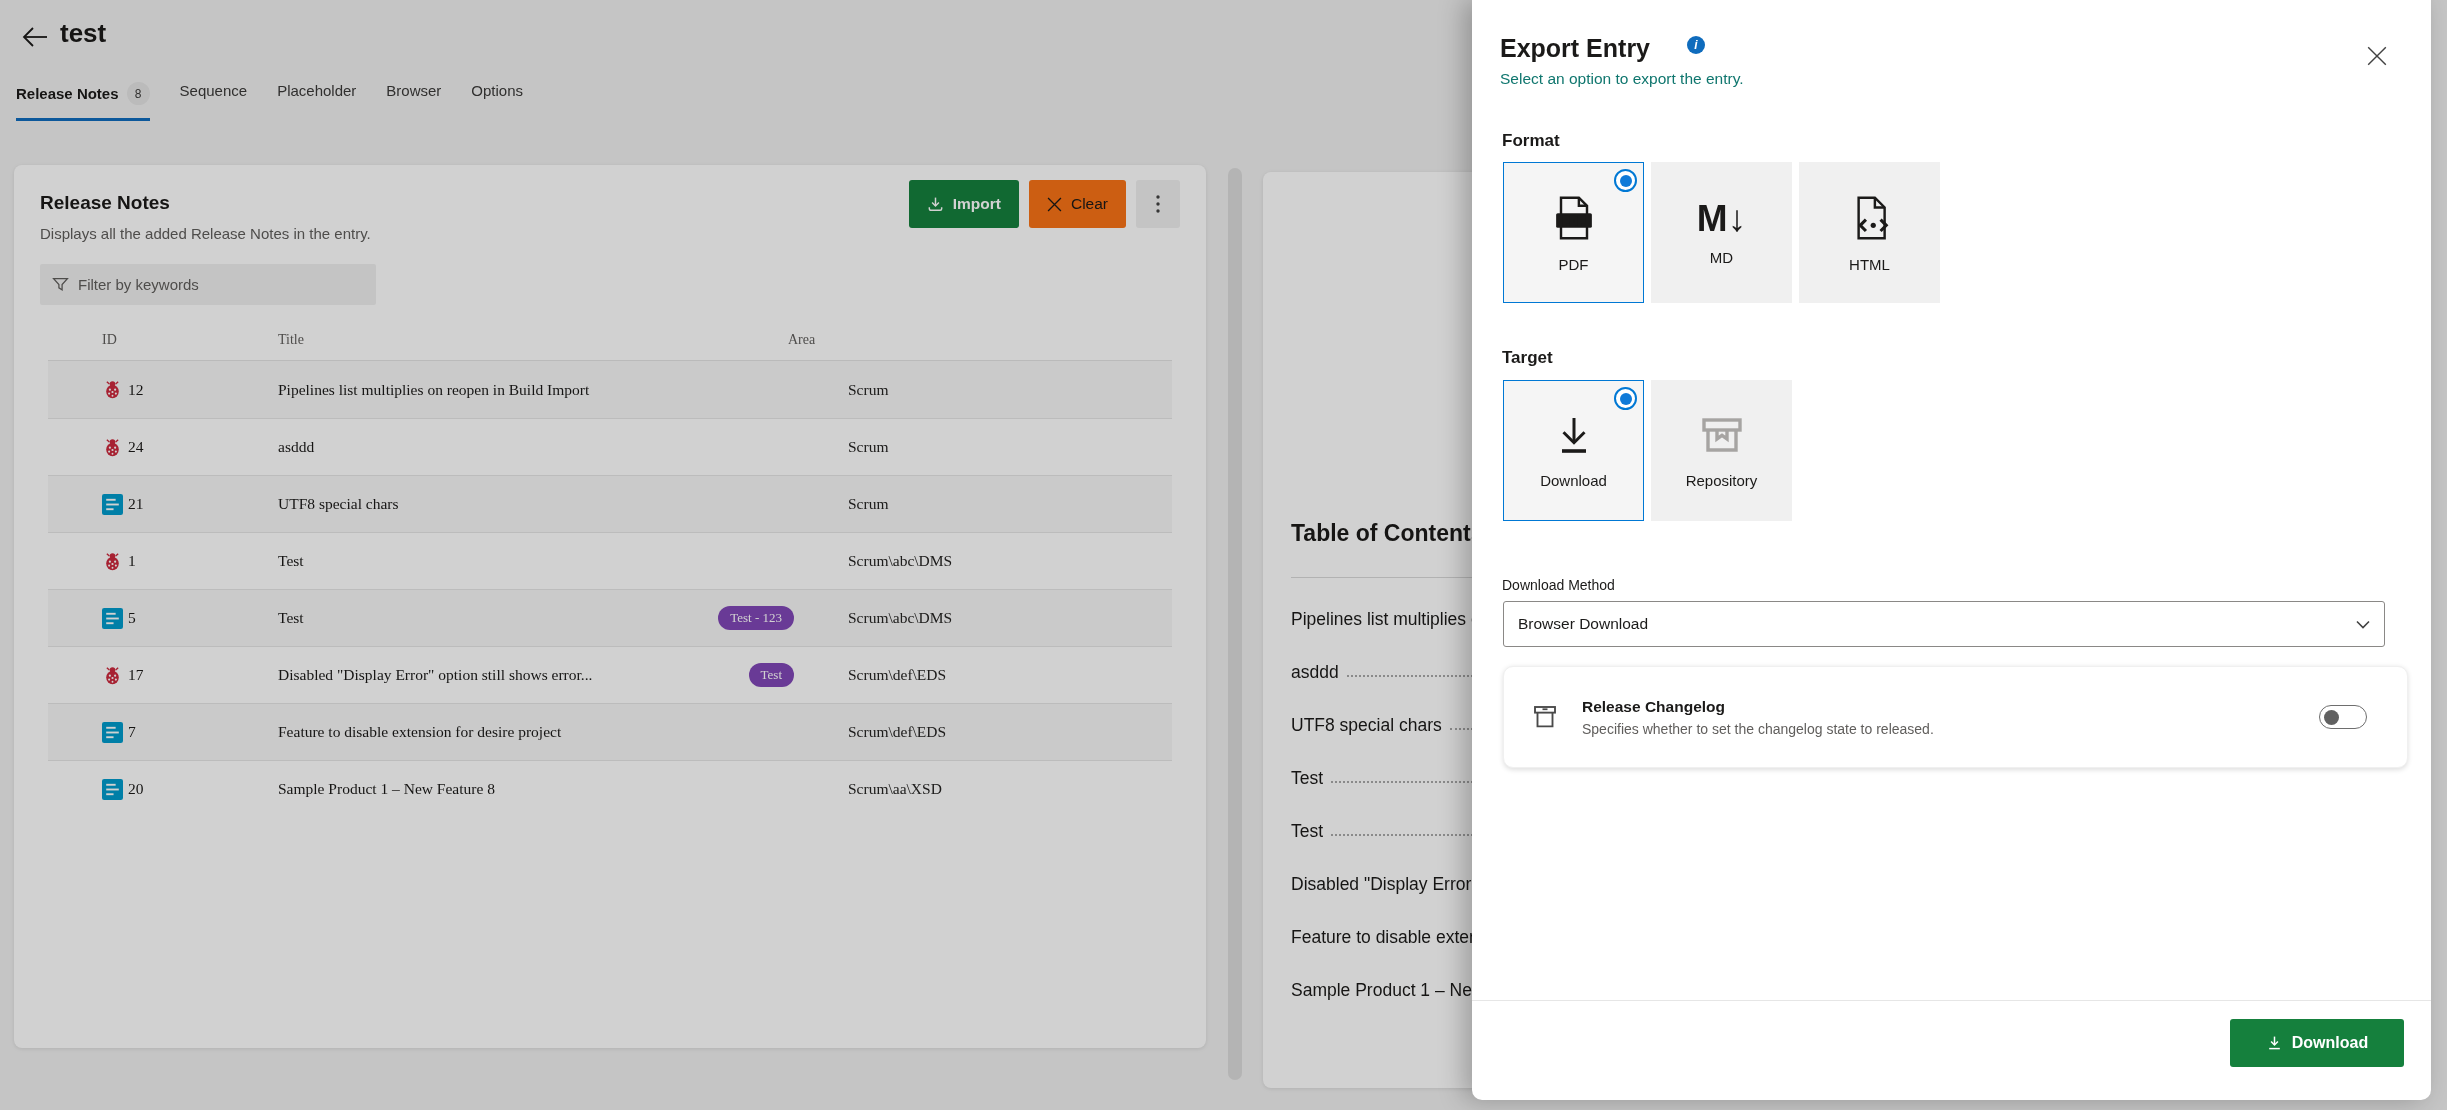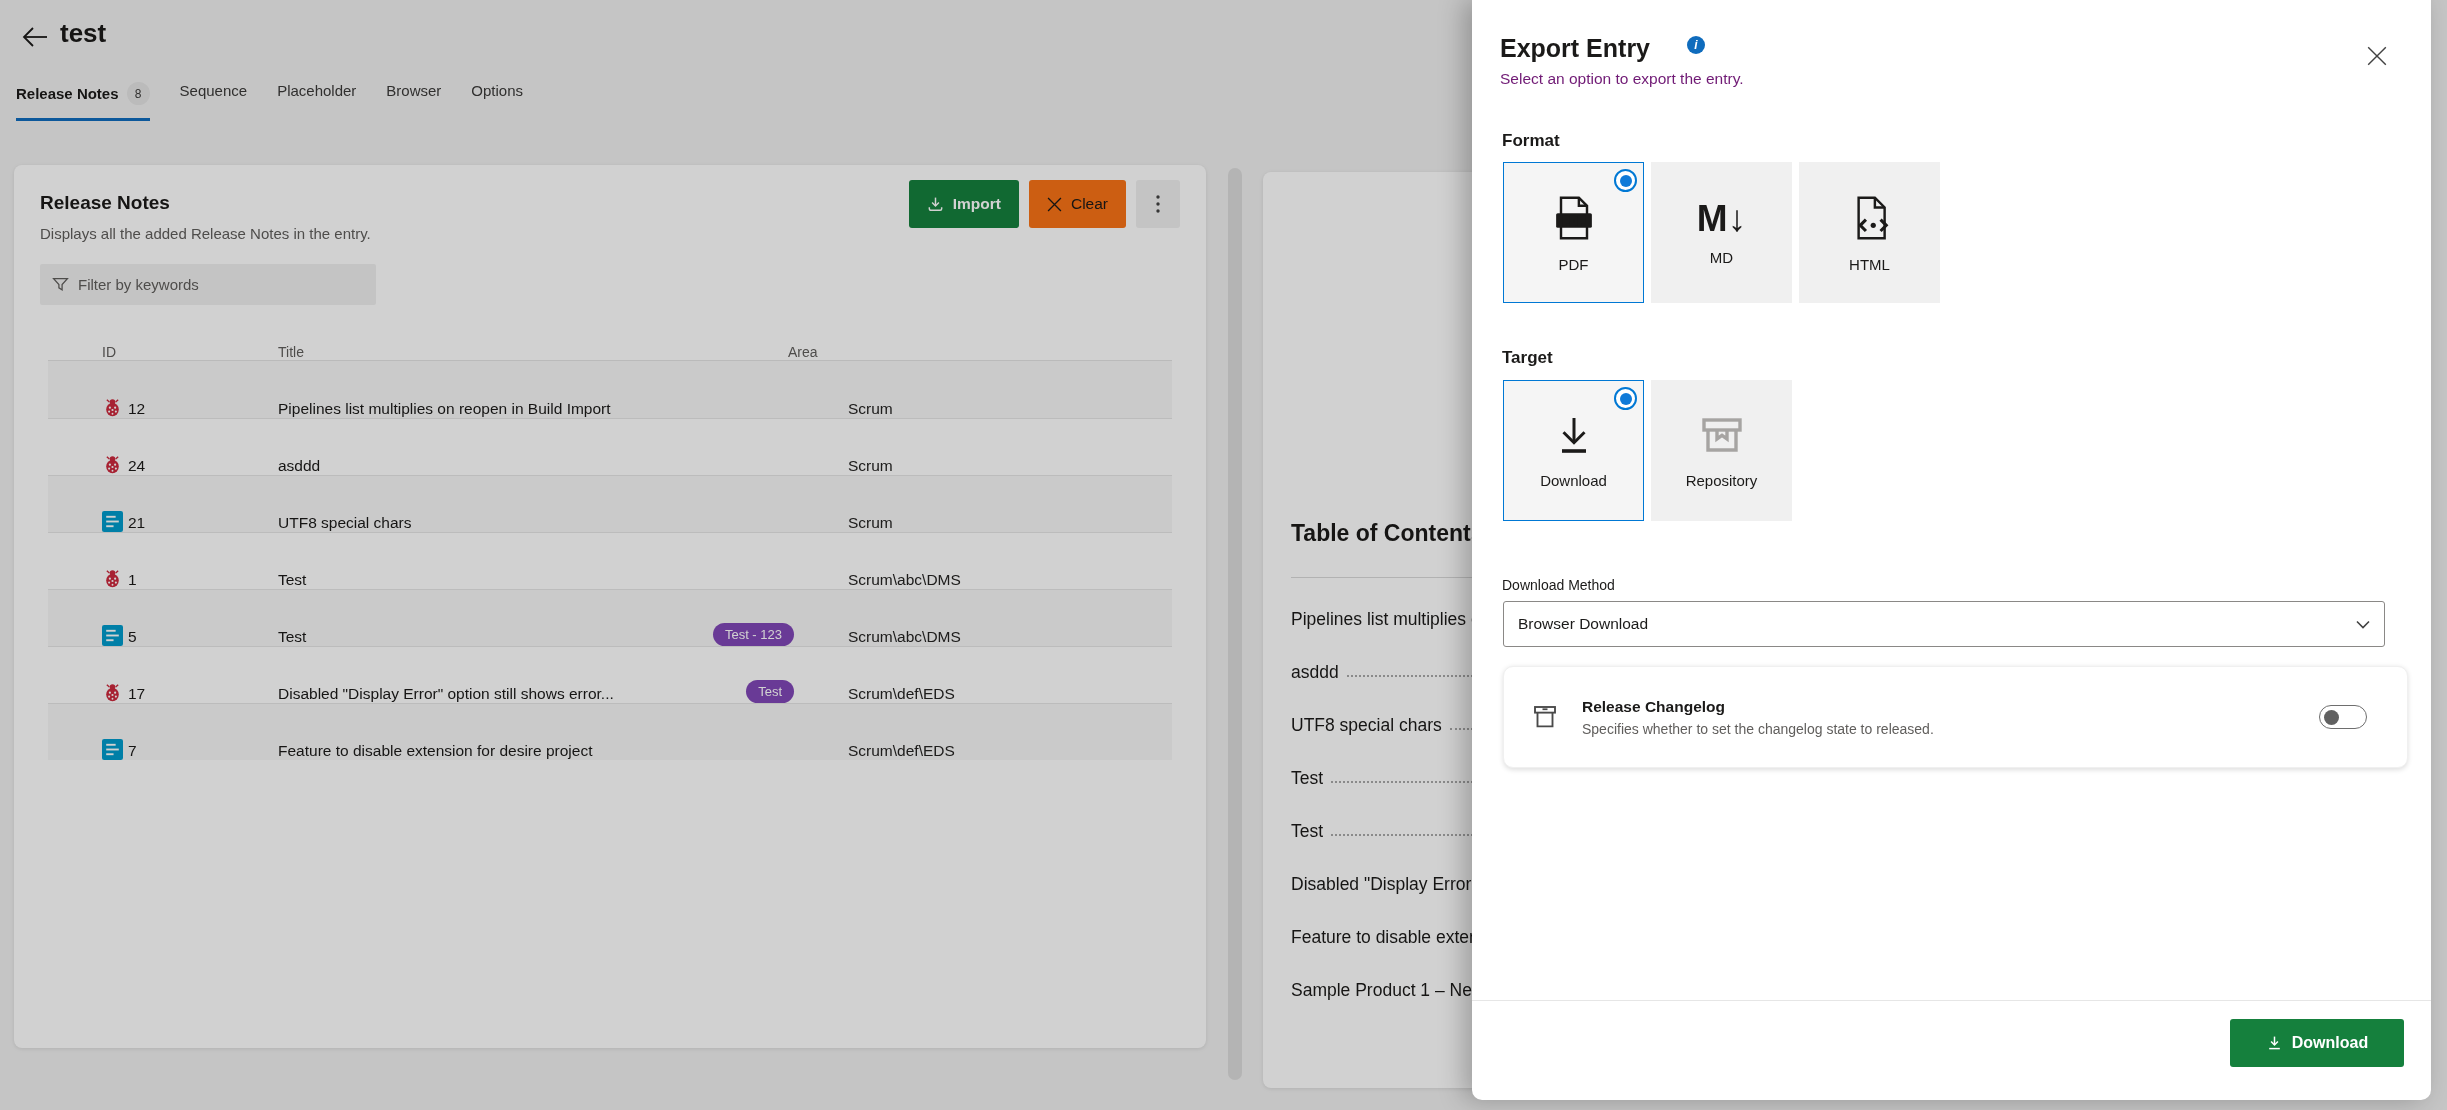--- a/index.html
+++ b/index.html
@@ -36,21 +36,21 @@
   .btn-primary { background: #15803d; color: #fff; padding: 0 18px; font-weight: 600; }
   .btn-subtle { background: #f97316; color: #1b1a19; padding: 0 18px; }
   .btn-kebab { background: #f0f0f0; width: 44px; justify-content: center; padding: 0; }
   .filter-box { margin-top: 22px; width: 336px; height: 41px; background: #f0f0f0;
     border-radius: 2px; display: flex; align-items: center; padding: 0 12px; gap: 9px; }
   .filter-box input { border: none; background: transparent; outline: none; flex: 1;
     font-size: 15px; font-family: inherit; color: #1b1a19; }
   .filter-box input::placeholder { color: #605e5c; }
   
   .rn-table { margin-top: 14px; margin-left: 8px; margin-right: 8px; }
-  .rn-hrow, .rn-row { display: flex; align-items: flex-end; padding-left: 54px; }
+  .rn-hrow, .rn-row { display: flex; align-items: center; padding-left: 54px; font-family: Liberation Serif, serif; }
   .rn-hrow { height: 42px; font-size: 14px; color: #605e5c; border-bottom: 1px solid #e3e3e3; }
   .h-id { width: 176px; } .h-title { width: 510px; } .h-area { flex: 1; }
   .rn-row { height: 57px; font-size: 15.5px; border-top: 1px solid #e6e6e6; }
   .rn-row:first-child { border-top: none; }
   .rn-row:nth-child(odd) { background: #f7f7f7; }
   .cell-icon { width: 26px; display: inline-flex; align-items: center; }
   .cell-id { width: 150px; }
   .cell-title { width: 420px; white-space: nowrap; overflow: hidden; }
   .cell-badge { width: 96px; display: flex; justify-content: flex-end; }
   .tag { background: #8147b7; color: #fff; font-size: 13px; padding: 4px 12px;
@@ -72,21 +72,21 @@
   
   .dialog { position: absolute; left: 1472px; top: 0; width: 959px; height: 1100px;
     background: #fff; z-index: 60; border-radius: 0 0 10px 10px;
     box-shadow: -8px 0 26px rgba(0,0,0,0.25); }
   .dlg-title { position: absolute; left: 28px; top: 34px; font-size: 25px; font-weight: 700; }
   .info-icon { position: absolute; left: 215px; top: 36px; width: 18px; height: 18px;
     border-radius: 50%; background: #0f6cbd; color: #fff; font-size: 12px; font-weight: 700;
     display: inline-flex; align-items: center; justify-content: center; font-style: italic; }
   .dlg-close { position: absolute; left: 894px; top: 40px; width: 32px; height: 32px;
     background: none; border: none; cursor: pointer; }
-  .dlg-sub { position: absolute; left: 28px; top: 70px; font-size: 15.5px; color: #701a75; }
+  .dlg-sub { position: absolute; left: 28px; top: 70px; font-size: 15.5px; color: #0f766e; }
   .sec-label { position: absolute; left: 30px; font-size: 17px; font-weight: 700; }
   .lab-format { top: 131px; } .lab-target { top: 348px; }
   .opt-row { position: absolute; left: 31px; display: flex; gap: 7px; }
   .row-format { top: 162px; } .row-target { top: 380px; }
   .opt-card { position: relative; width: 141px; height: 141px; background: #f0f0f0;
     display: flex; flex-direction: column; align-items: center; justify-content: center;
     gap: 12px; cursor: pointer; }
   .opt-card.selected { background: #f5f5f5; border: 1px solid #0078d4; }
   .opt-label { font-size: 15px; color: #1b1a19; }
   .radio { position: absolute; top: 6px; right: 6px; width: 23px; height: 23px;
@@ -334,20 +334,37 @@
           <line x1="4" y1="10" x2="16" y2="10"></line>
           <line x1="4" y1="14.5" x2="11" y2="14.5"></line>
         </g>
       </svg>
     </span>
     <span class="cell-id">7</span>
     <span class="cell-title">Feature to disable extension for desire project</span>
     <span class="cell-badge"></span>
     <span class="cell-area">Scrum\def\EDS</span>
   </div>
+        <div class="rn-row">
+    <span class="cell-icon">
+
+      <svg width="21" height="21" viewBox="0 0 20 20">
+        <rect width="20" height="20" rx="2" fill="#009ccc"></rect>
+        <g stroke="#ffffff" stroke-width="1.8">
+          <line x1="4" y1="5.5" x2="13" y2="5.5"></line>
+          <line x1="4" y1="10" x2="16" y2="10"></line>
+          <line x1="4" y1="14.5" x2="11" y2="14.5"></line>
+        </g>
+      </svg>
+    </span>
+    <span class="cell-id">20</span>
+    <span class="cell-title">Sample Product 1 – New Feature 8</span>
+    <span class="cell-badge"></span>
+    <span class="cell-area">Scrum\aa\XSD</span>
+  </div>
       </div>
   </div>
 </section>
 
 <section class="card toc-card">
   <h2 class="toc-title">Table of Contents</h2>
   <div class="toc-div"></div>
   <div class="toc-list" id="toc-list">
       <div class="toc-entry">
     <span class="toc-text">Pipelines list multiplies on reopen in Build Import</span>

